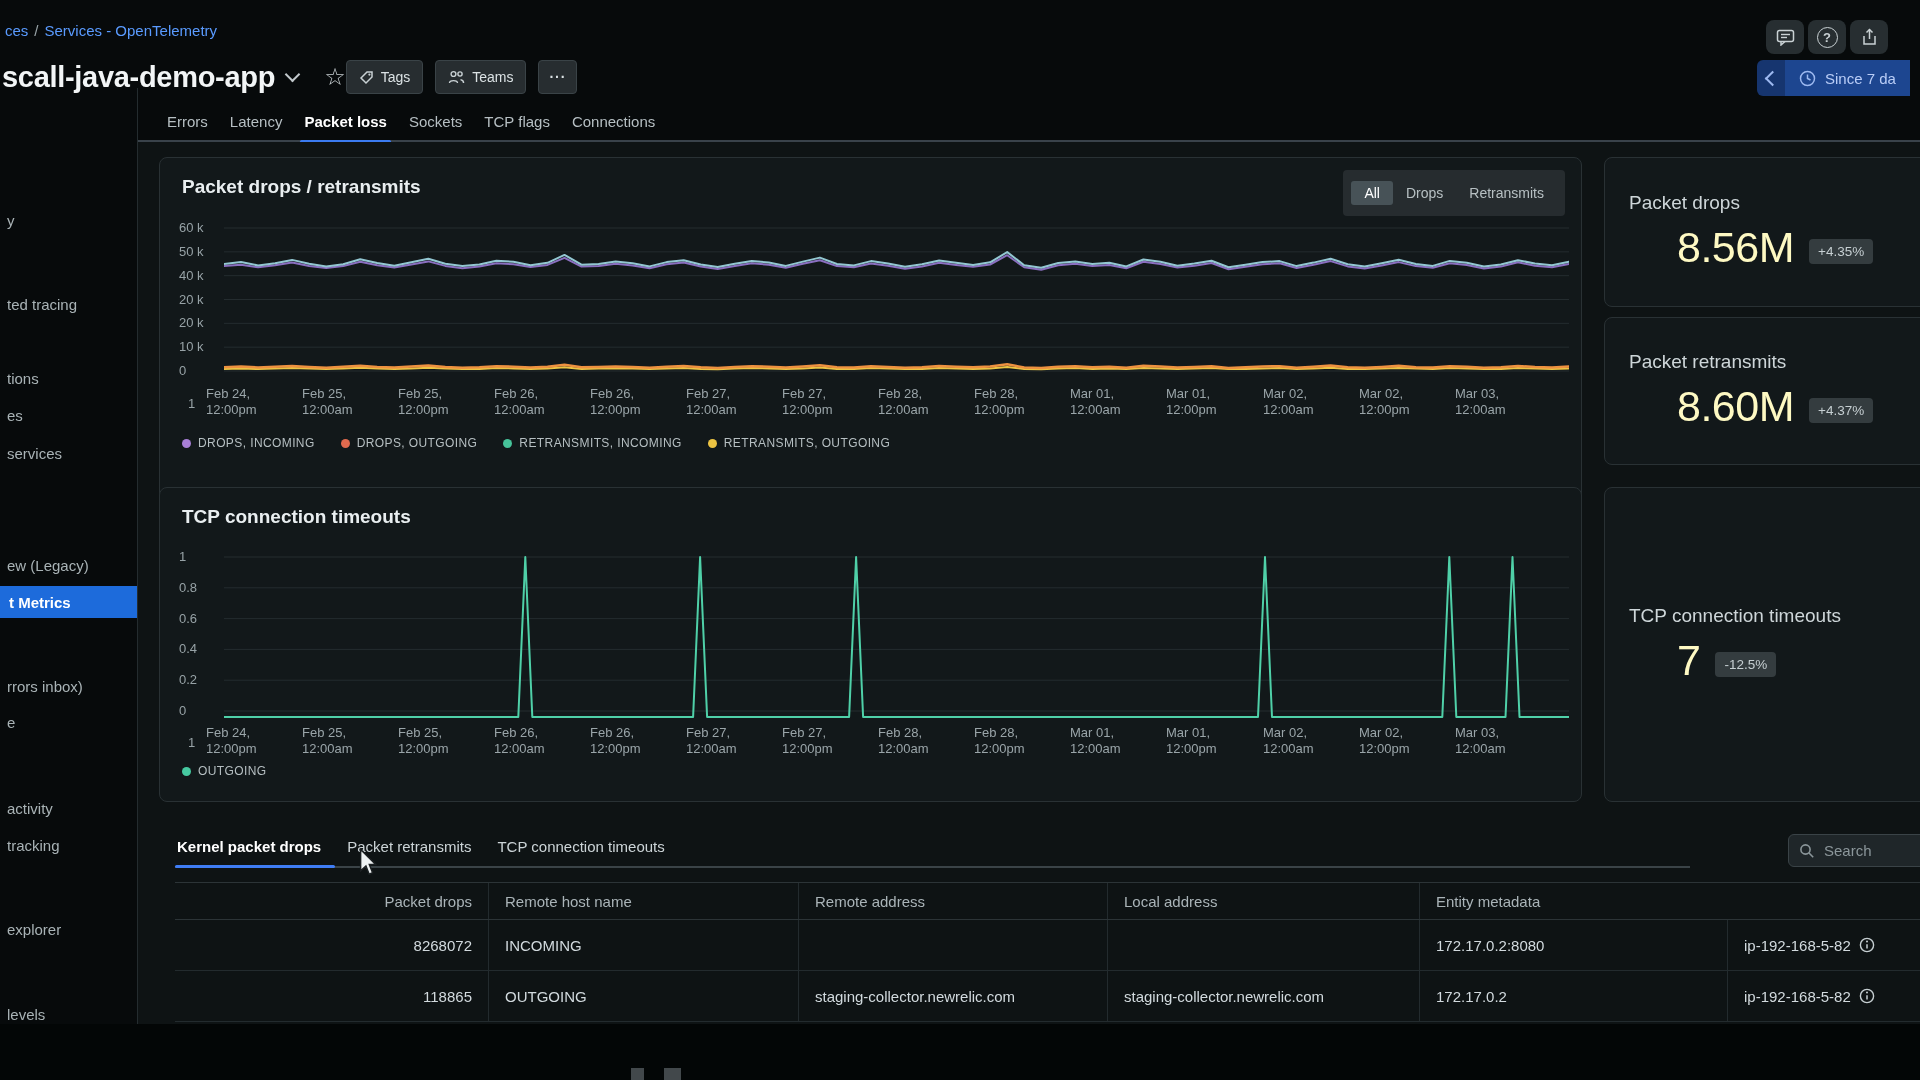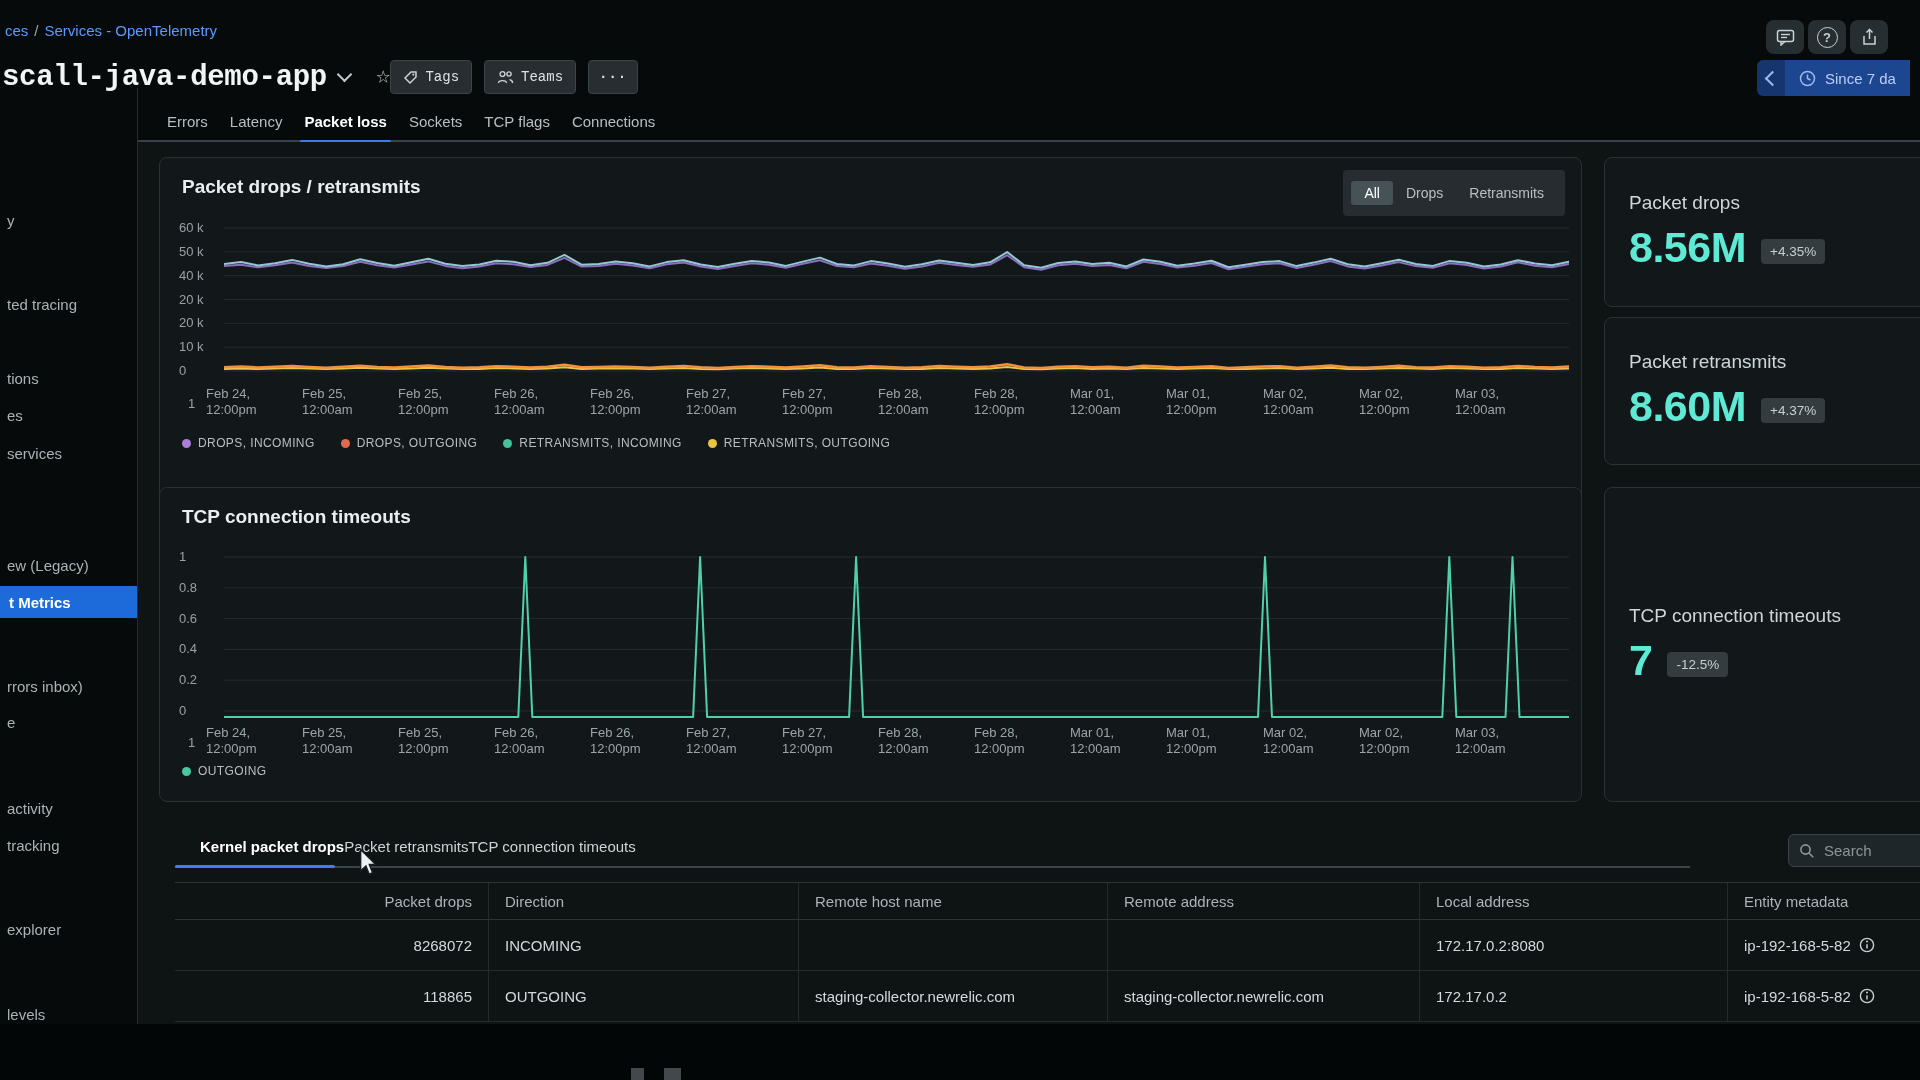--- a/index.html
+++ b/index.html
@@ -2,21 +2,21 @@
 <html><head>
 <meta charset="utf-8">
 <style>
   html,body{margin:0;padding:0;background:#070a0b;}
   .screen{position:relative;width:1920px;height:1080px;overflow:hidden;background:#070a0b;
     font-family:"Liberation Sans",sans-serif;color:#d6dde0;}
 
   
   .breadcrumb{position:absolute;left:5px;top:22px;font-size:15px;color:#5a9bff;white-space:nowrap;}
   .breadcrumb .sep{color:#9aa5a9;margin:0 6px;}
-  .title-row{position:absolute;left:2px;top:56px;height:42px;display:flex;align-items:center;font-family:Liberation Mono, monospace;}
+  .title-row{position:absolute;left:2px;top:56px;height:42px;display:flex;align-items:center;}
   .app-title{font-size:29px;font-weight:700;color:#f2f5f6;letter-spacing:-.3px;white-space:nowrap;}
   .chev{width:9px;height:9px;border-right:2px solid #c2c9cc;border-bottom:2px solid #c2c9cc;
     transform:rotate(45deg);display:inline-block;margin:-6px 0 0 12px;}
   .star{font-size:24px;color:#c6cdd0;margin-left:26px;line-height:1;}
   .hbtn{height:32px;display:flex;align-items:center;gap:7px;padding:0 12px;background:#272d30;
     border:1px solid #3a4347;border-radius:4px;font-size:14px;color:#dbe2e4;white-space:nowrap;}
   .hbtn svg{display:block}
   .hbtn.more{padding:0 10px;font-weight:700;letter-spacing:1px;}
   .util-btn{position:absolute;top:20px;width:38px;height:34px;background:#272e31;border-radius:8px;
     display:flex;align-items:center;justify-content:center;color:#c9d1d4;}
@@ -70,25 +70,25 @@
   .edge-label{position:absolute;left:-36px;top:10px;font-size:13px;color:#97a2a6;}
   .chartA .xlabels{top:166px;} .chartB .xlabels{top:176px;}
   .legend{position:absolute;left:22px;display:flex;gap:26px;}
   .legendA{top:278px;} .legendB{top:276px;}
   .legend-item{display:flex;align-items:center;gap:7px;font-size:12px;letter-spacing:.4px;color:#b6bfc2;}
   .dot{width:9px;height:9px;border-radius:50%;}
 
   .kpi-inner{position:absolute;left:24px;top:0;height:100%;display:flex;flex-direction:column;justify-content:center;}
   .kpi-title{font-size:19px;color:#ced6d9;margin-bottom:9px;}
   .kpi-value-row{display:flex;align-items:center;gap:15px;}
-  .kpi-value{font-size:43px;font-weight:700;color:#5eead4;letter-spacing:-.5px;}
+  .kpi-value{font-size:43px;font-weight:400;color:#fef9c3;letter-spacing:-.5px;margin-left:48px;}
   .kpi-badge{background:#343c3f;color:#c6cfd2;font-size:13.5px;padding:5px 9px;border-radius:4px;margin-top:8px;}
 
   
-  .bottom-tabs{position:absolute;left:177px;top:838px;display:flex;margin-left:23px;}
+  .bottom-tabs{position:absolute;left:177px;top:838px;display:flex;gap:26px;}
   .btab{font-size:15px;color:#ccd4d7;}
   .btab.active{color:#fff;font-weight:700;}
   .btab-line{position:absolute;left:175px;top:866px;width:1515px;height:2px;background:#3a4347;}
   .btab-line-active{position:absolute;left:175px;top:865px;width:160px;height:3px;background:#3f7df5;border-radius:2px;}
   .search-box{position:absolute;left:1788px;top:834px;width:140px;height:33px;background:#1f2629;
     border:1px solid #3a4347;border-radius:6px;display:flex;align-items:center;gap:7px;padding:0 10px;box-sizing:border-box;}
   .search-box input{background:transparent;border:none;outline:none;color:#c6cfd2;font-size:15px;width:80px;
     font-family:"Liberation Sans",sans-serif;}
   .search-box input::placeholder{color:#8b969a;}
 
@@ -431,21 +431,20 @@
     <svg width="16" height="16" viewBox="0 0 16 16">
         <circle cx="6.5" cy="6.5" r="4.6" fill="none" stroke="#8b969a" stroke-width="1.6"></circle>
         <line x1="10" y1="10" x2="14.2" y2="14.2" stroke="#8b969a" stroke-width="1.6"></line>
       </svg>
     <input type="text" placeholder="Search" style="">
   </div>
 
   <div class="nr-table">
     <div class="trow thead" id="tableHead">
         <div class="cell right">Packet drops</div>
-        <div class="cell">Direction</div>
         <div class="cell">Remote host name</div>
         <div class="cell">Remote address</div>
         <div class="cell">Local address</div>
         <div class="cell">Entity metadata</div>
       </div>
     <div id="tableBody">
         <div class="trow tbody-row">
           <div class="cell right">8268072</div>
           <div class="cell">INCOMING</div>
           <div class="cell"></div>

